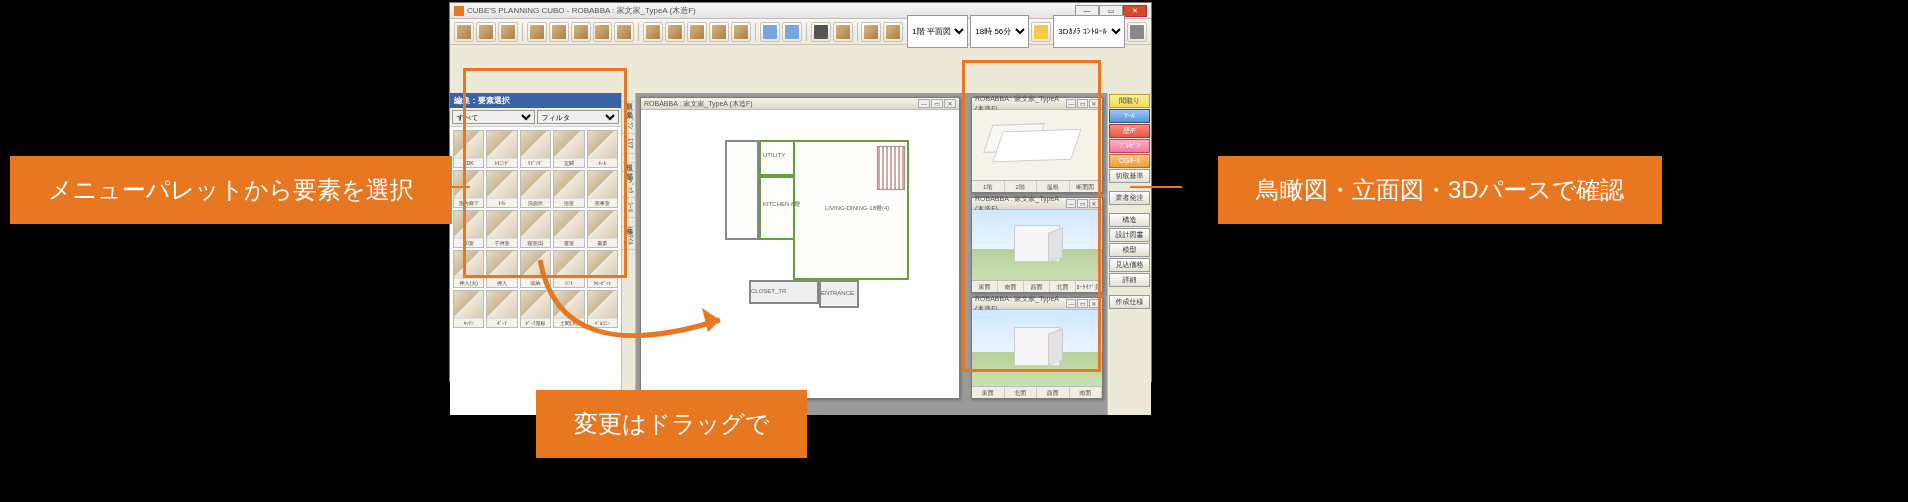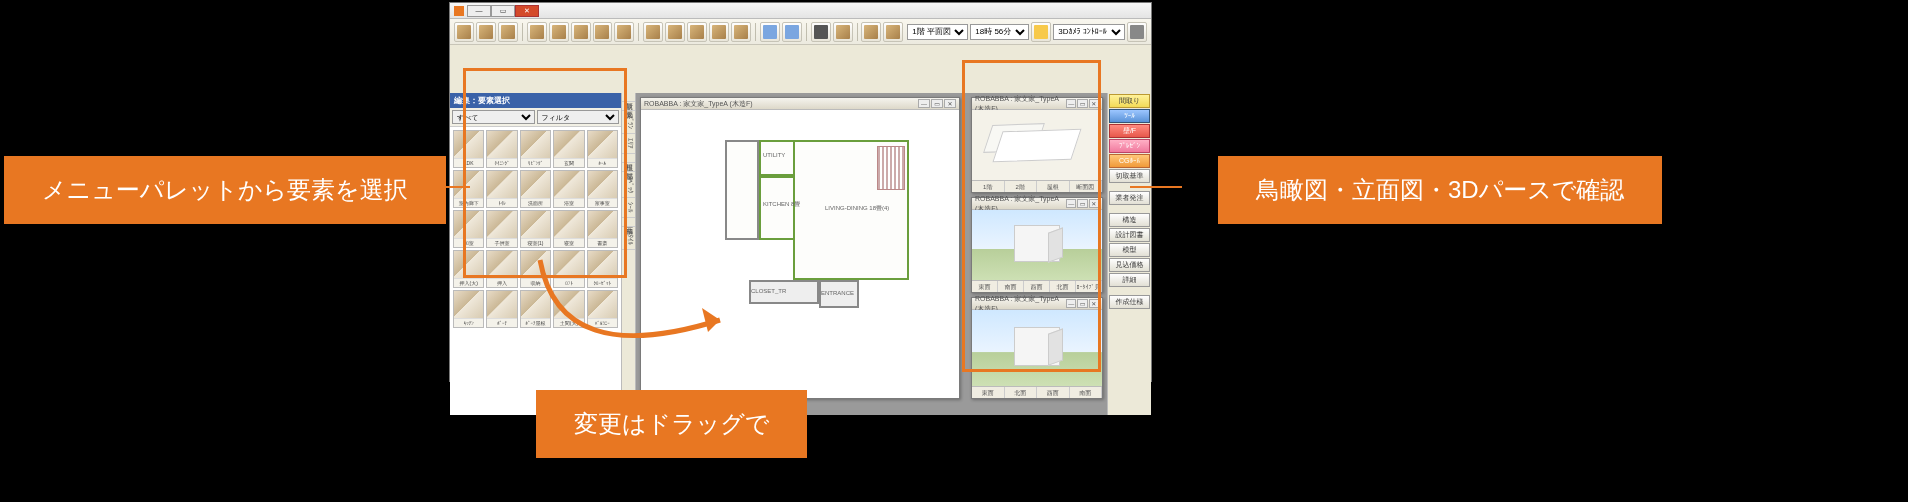--- a/index.html
+++ b/index.html
@@ -93,21 +93,21 @@
     border-radius: 2px;
     display: flex; align-items: center; justify-content: center;
   }
   .tool-icon {
     width: 14px; height: 14px;
     background: linear-gradient(135deg,#d8b57a,#a8804a);
     border-radius: 1px;
   }
   .tool-sep { width: 1px; height: 18px; background: #c0bdae; margin: 0 2px; }
   .toolbar select, .toolbar input {
-    height: 16px; font-size: 8px;
+    height: 33px; font-size: 8px;
     border: 1px solid #999;
     background: #fff;
   }
 
   
   .client {
     display: flex;
     height: calc(100% - 16px - 14px - 26px);
     margin-top: 48px;
   }
@@ -347,32 +347,33 @@
   
   .curve-arrow {
     position: absolute;
     z-index: 45;
     pointer-events:none;
   }
 </style>
 </head>
 <body>
 
-<div class="callout" style="left:4px;top:156px;">メニューパレットから要素を選択</div>
+<div class="callout" style="left:10px;top:156px;">メニューパレットから要素を選択</div>
 <div class="callout-line" style="left:388px;top:186px;width:82px;"></div>
 
 <div class="callout" style="left:1178px;top:156px;margin-left:40px;">鳥瞰図・立面図・3Dパースで確認</div>
 <div class="callout-line" style="left:1130px;top:186px;width:52px;"></div>
 
 <div class="callout" style="left:536px;top:390px;">変更はドラッグで</div>
 
 <div class="app-window">
 
   <div class="titlebar">
     <div class="icon"></div>
+    <div class="title">CUBE'S PLANNING CUBO - ROBABBA : 家文家_TypeA (木造F)</div>
     <div class="win-btns">
       <div class="win-btn">—</div>
       <div class="win-btn">▭</div>
       <div class="win-btn close">✕</div>
     </div>
   </div>
 
 
   <div class="toolbar">
     <div class="tool-btn">

